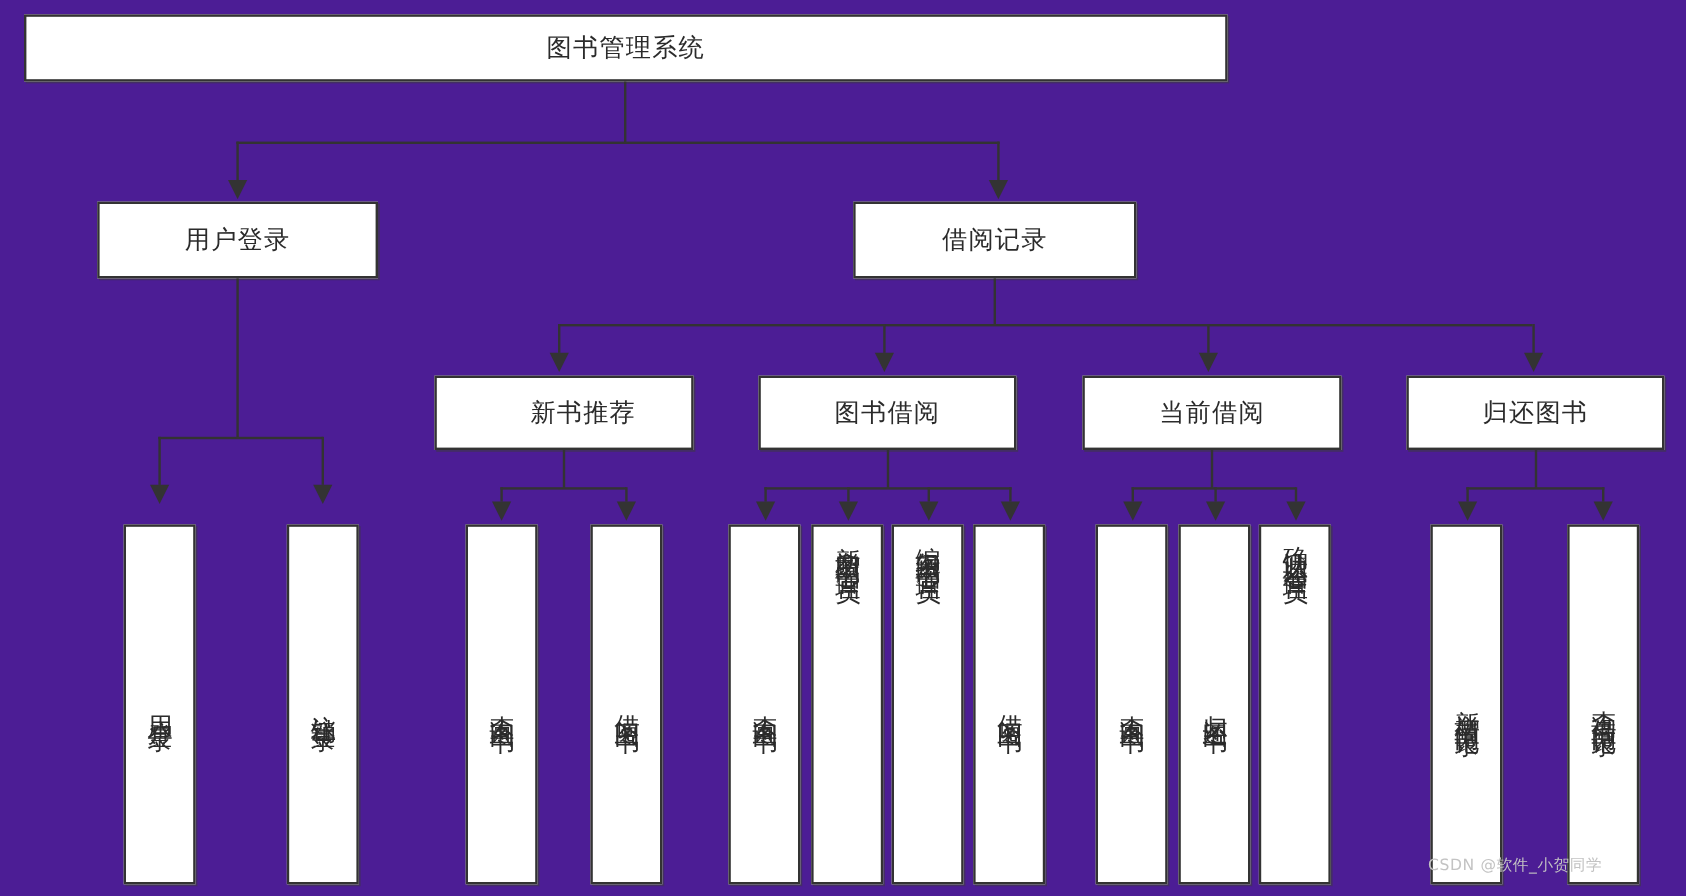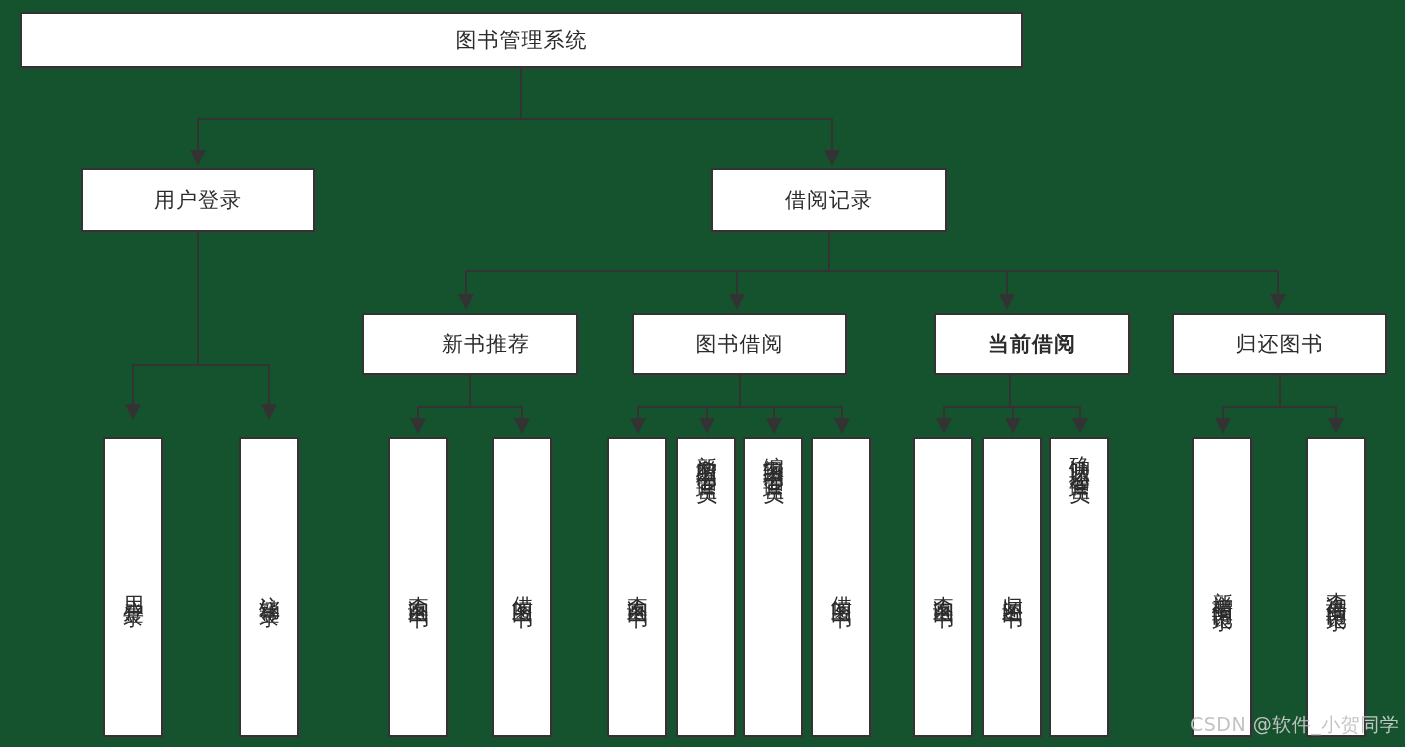--- a/index.html
+++ b/index.html
@@ -8,21 +8,21 @@
     padding: 0;
     background: #ffffff;
   }
   body {
     font-family: "DejaVu Sans", "Liberation Sans", sans-serif;
   }
   #canvas {
     position: relative;
     width: 1405px;
     height: 747px;
-    background: #14532d;
+    background: #4c1d95;
     overflow: hidden;
   }
   .node {
     position: absolute;
     box-sizing: border-box;
     background: #ffffff;
     border: 2px solid #333333;
     box-shadow: 1.5px 1.5px 0 0 rgba(60,60,60,0.55);
     display: flex;
     align-items: center;
@@ -64,21 +64,21 @@
     position: absolute;
     width: 0;
     height: 0;
     border-left: 8px solid transparent;
     border-right: 8px solid transparent;
     border-top: 16px solid #333333;
   }
   .watermark {
     position: absolute;
     color: #c3c3c3;
-    font-size: 19px;
+    font-size: 13px;
     letter-spacing: 0.5px;
     white-space: nowrap;
     pointer-events: none;
   }
 </style>
 </head>
 <body>
 
 <div id="canvas">
 
@@ -125,21 +125,21 @@
 
   <div class="ln vline" style="left:1277px; top:270px; height:24px;"></div>
   <div class="arrow" style="left:1270px; top:294px;"></div>
 
   <div class="node" style="left:362px; top:313px; width:216px; height:62px;padding-left:32px;">
     <span class="label">新书推荐</span>
   </div>
   <div class="node" style="left:632px; top:313px; width:215px; height:62px;">
     <span class="label">图书借阅</span>
   </div>
-  <div class="node" style="left:934px; top:313px; width:196px; height:62px;font-weight:bold;">
+  <div class="node" style="left:902px; top:313px; width:216px; height:62px;">
     <span class="label">当前借阅</span>
   </div>
   <div class="node" style="left:1172px; top:313px; width:215px; height:62px;">
     <span class="label">归还图书</span>
   </div>
 
   <div class="ln vline" style="left:469px; top:375px; height:32px;"></div>
   <div class="ln hline" style="left:417px; top:406px; width:105px;"></div>
   <div class="ln vline" style="left:417px; top:406px; height:12px;"></div>
   <div class="arrow" style="left:410px; top:418px;"></div>

